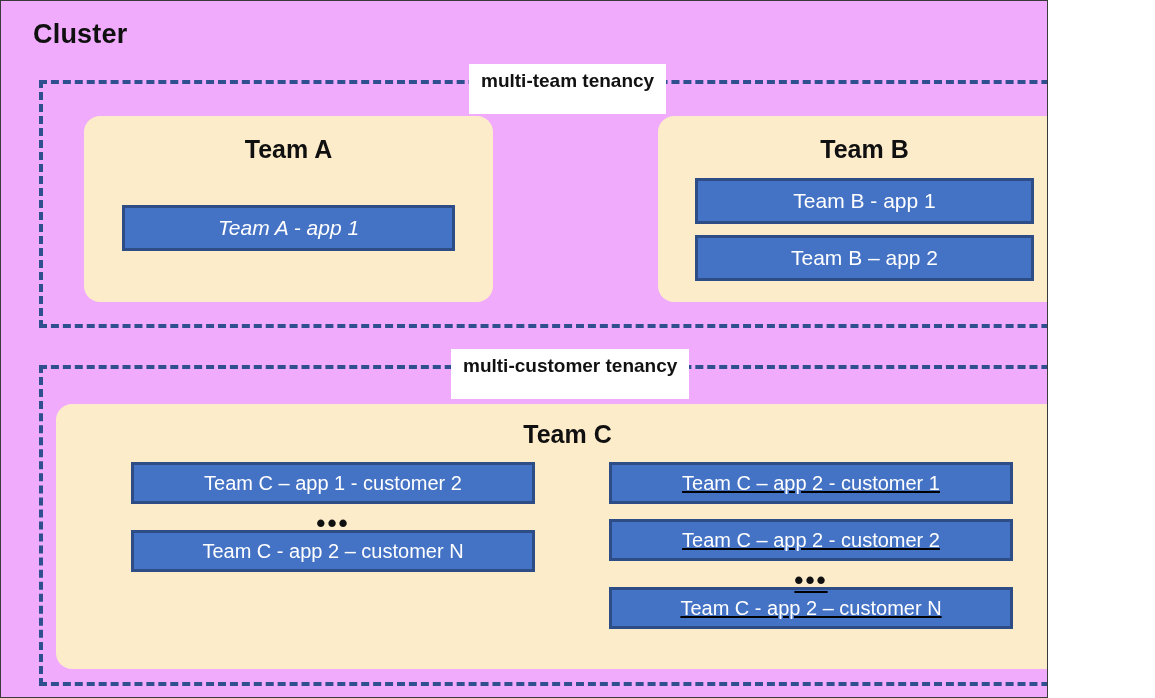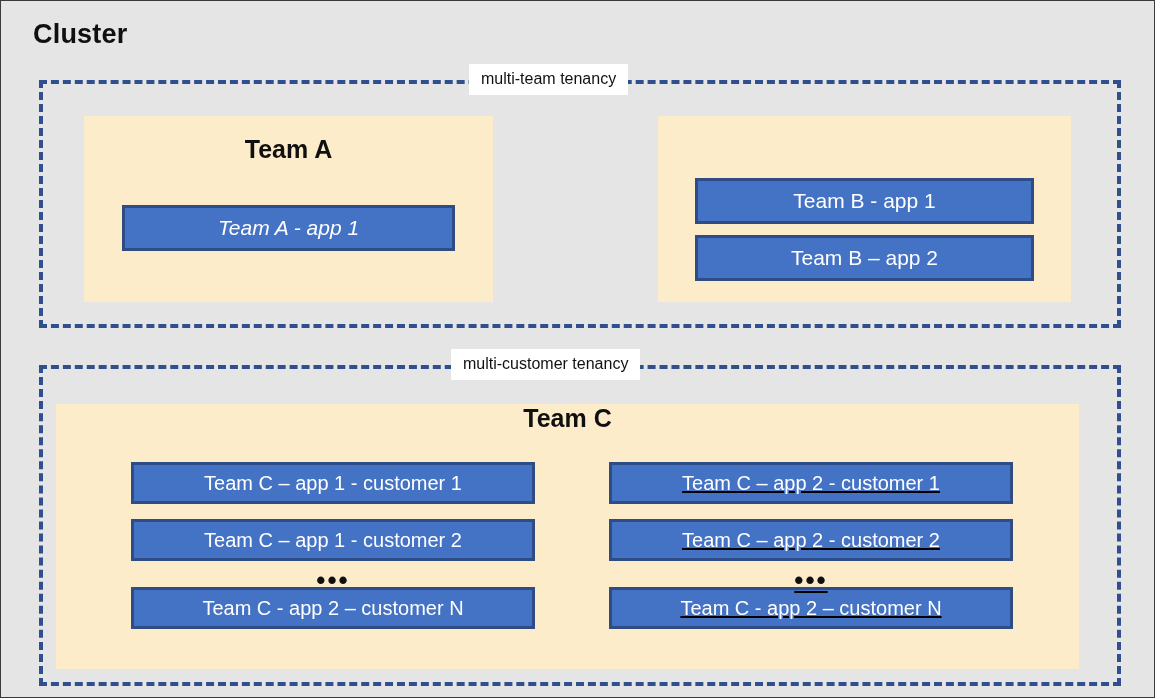--- a/index.html
+++ b/index.html
@@ -8,23 +8,23 @@
     padding: 0;
     background: #ffffff;
   }
   body {
     font-family: "Liberation Sans", sans-serif;
   }
 
   
   #diagram {
     position: relative;
-    width: 1155px;
+    width: 1048px;
     height: 698px;
-    background: #e5e5e5;
+    background: #f0abfc;
     box-sizing: border-box;
     border: 1px solid #3a3a3a;
     overflow: hidden;
   }
 
   
   .cluster-title {
     position: absolute;
     left: 32px;
     top: 18px;
@@ -53,39 +53,41 @@
     top: 364px;
     width: 1082px;
     height: 321px;
   }
 
   
   .zone-label {
     position: absolute;
     background: #ffffff;
     color: #111111;
-    font-size: 16px;
+    font-size: 19px;
     line-height: 1;
-    padding: 7px 12px 8px 12px;
-    white-space: nowrap;
+    padding: 7px 12px 24px 12px;
+    white-space: nowrap;
+    font-weight: bold;
   }
   #label-multi-team {
     left: 468px;
     top: 63px;
   }
   #label-multi-customer {
     left: 450px;
     top: 348px;
   }
 
   
   .team-panel {
     position: absolute;
     background: #fdecca;
     box-sizing: border-box;
+    border-radius: 16px;
   }
   #team-a-panel {
     left: 83px;
     top: 115px;
     width: 409px;
     height: 186px;
   }
   #team-b-panel {
     left: 657px;
     top: 115px;
@@ -104,20 +106,21 @@
     font-size: 25px;
     font-weight: bold;
     color: #101010;
     white-space: nowrap;
   }
   #team-a-panel .team-title,
   #team-b-panel .team-title {
     margin-top: 19px;
   }
   #team-c-panel .team-title {
+    margin-top: 16px;
     text-align: center;
   }
 
   
   .app-box {
     background: #4472c4;
     border: 3px solid #2e4c86;
     box-sizing: border-box;
     color: #ffffff;
     font-size: 21px;
@@ -194,35 +197,35 @@
   <div class="zone-label" id="label-multi-team">multi-team tenancy</div>
 
   <div class="team-panel" id="team-a-panel">
     <div class="team-title">Team A</div>
     <div id="team-a-apps">
       <div class="app-box">Team A - app 1</div>
     </div>
   </div>
 
   <div class="team-panel" id="team-b-panel">
+    <div class="team-title">Team B</div>
     <div id="team-b-apps">
       <div class="app-box">Team B - app 1</div>
       <div class="app-box">Team B – app 2</div>
     </div>
   </div>
 
   <div class="zone" id="zone-multi-customer"></div>
 
   <div class="zone-label" id="label-multi-customer">multi-customer tenancy</div>
 
   <div class="team-panel" id="team-c-panel">
     <div class="team-title">Team C</div>
 
     <div class="teamc-col" id="teamc-col-1">
-      <div class="app-box">Team C – app 1 - customer 1</div>
       <div class="app-box">Team C – app 1 - customer 2</div>
       <div class="ellipsis">•••</div>
       <div class="app-box">Team C - app 2 – customer N</div>
     </div>
 
     <div class="teamc-col" id="teamc-col-2">
       <div class="app-box">Team C – app 2 - customer 1</div>
       <div class="app-box">Team C – app 2 - customer 2</div>
       <div class="ellipsis">•••</div>
       <div class="app-box">Team C - app 2 – customer N</div>

